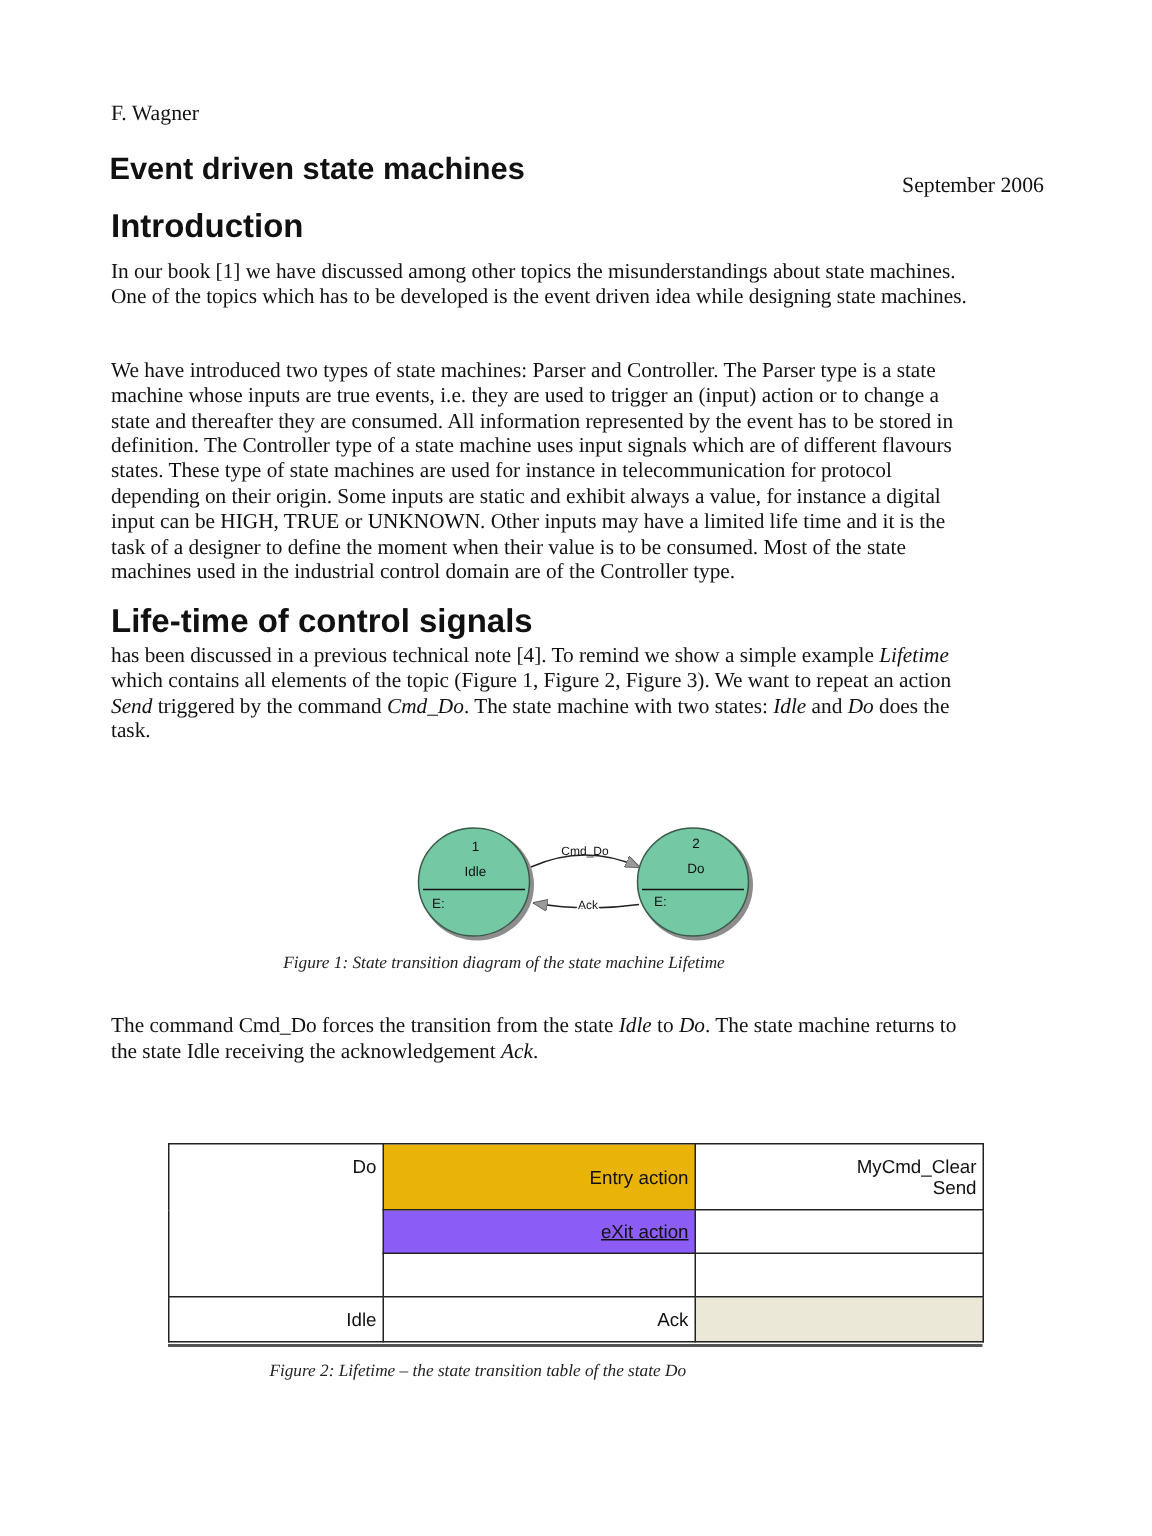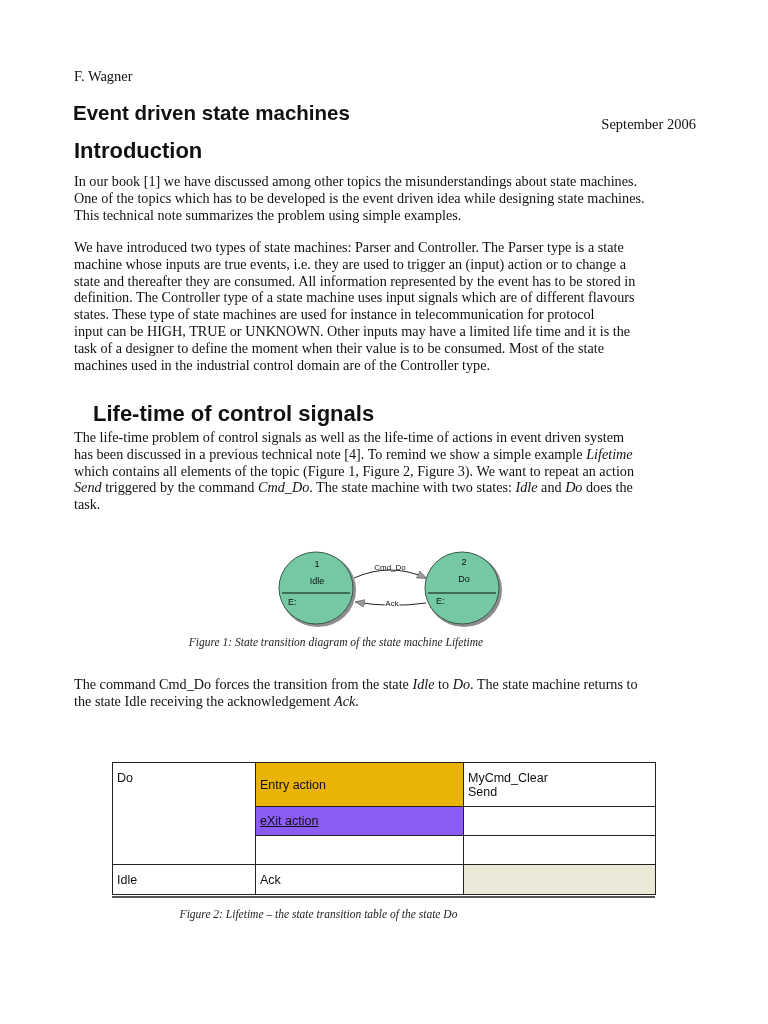--- a/index.html
+++ b/index.html
@@ -1,26 +1,26 @@
 <!DOCTYPE html>
 <html><head>
 <meta charset="utf-8">
 <style>
   html, body { margin: 0; padding: 0; background: #ffffff; }
   body { width: 768px; height: 1024px; position: relative; overflow: hidden; color: #111; }
   .serif { font-family: "Liberation Serif", "DejaVu Serif", serif; }
-  .sans { font-family: "Liberation Sans", "DejaVu Sans", sans-serif; }
+  .sans { font-family: "Liberation Sans", "DejaVu Sans", sans-serif; text-align: right; }
   .abs { position: absolute; }
 
   #author { left: 74px; top: 68px; font-size: 14.5px; }
   #date { right: 72px; top: 68px; font-size: 14.5px; margin-top: 48px; }
   #title { left: 73px; top: 101px; font-size: 20.5px; font-weight: bold; }
   .h2 { font-size: 22px; font-weight: bold; }
   #h-intro { left: 74px; top: 138px; }
-  #h-life { left: 74px; top: 401px; margin-left: 19px; }
+  #h-life { left: 74px; top: 401px; }
 
   .para { left: 74px; width: 640px; font-size: 14.2px; line-height: 16.8px; white-space: nowrap; }
   .para .ln { display: block; }
   #p1 { top: 173px; }
   #p2 { top: 239px; }
   #p3 { top: 429px; }
   #p4 { top: 676px; }
 
   .caption { font-size: 11.5px; font-style: italic; color: #222; white-space: nowrap; }
   #cap1 { left: 0; width: 672px; text-align: center; top: 636px; }
@@ -45,38 +45,37 @@
 <div class="abs serif" id="author">F. Wagner</div>
 <div class="abs serif" id="date">September 2006</div>
 
 <div class="abs sans" id="title">Event driven state machines</div>
 
 <div class="abs sans h2" id="h-intro">Introduction</div>
 
 <div class="abs serif para" id="p1">
   <span class="ln">In our book [1] we have discussed among other topics the misunderstandings about state machines.</span>
   <span class="ln">One of the topics which has to be developed is the event driven idea while designing state machines.</span>
-  <span class="ln">This technical note summarizes the problem using simple examples.</span>
 </div>
 
 <div class="abs serif para" id="p2">
   <span class="ln">We have introduced two types of state machines: Parser and Controller. The Parser type is a state</span>
   <span class="ln">machine whose inputs are true events, i.e. they are used to trigger an (input) action or to change a</span>
   <span class="ln">state and thereafter they are consumed. All information represented by the event has to be stored in</span>
   <span class="ln">definition. The Controller type of a state machine uses input signals which are of different flavours</span>
   <span class="ln">states. These type of state machines are used for instance in telecommunication for protocol</span>
+  <span class="ln">depending on their origin. Some inputs are static and exhibit always a value, for instance a digital</span>
   <span class="ln">input can be HIGH, TRUE or UNKNOWN. Other inputs may have a limited life time and it is the</span>
   <span class="ln">task of a designer to define the moment when their value is to be consumed. Most of the state</span>
   <span class="ln">machines used in the industrial control domain are of the Controller type.</span>
 </div>
 
 <div class="abs sans h2" id="h-life">Life-time of control signals</div>
 
 <div class="abs serif para" id="p3">
-  <span class="ln">The life-time problem of control signals as well as the life-time of actions in event driven system</span>
   <span class="ln"><span>has been discussed in a previous technical note [4]. To remind we show a simple example </span><i>Lifetime</i></span>
   <span class="ln">which contains all elements of the topic (Figure 1, Figure 2, Figure 3). We want to repeat an action</span>
   <span class="ln"><i>Send</i><span> triggered by the command </span><i>Cmd_Do</i><span>. The state machine with two states: </span><i>Idle</i><span> and </span><i>Do</i><span> does the</span></span>
   <span class="ln">task.</span>
 </div>
 
 <svg class="abs" id="diagram" viewBox="0 0 240 82" xmlns="http://www.w3.org/2000/svg">
   <defs>
     <marker id="arrowhead" markerWidth="10" markerHeight="8" refX="9" refY="4" orient="auto" markerUnits="userSpaceOnUse">
       <path d="M0,0 L10,4 L0,8 Z" fill="#9a9a9a" stroke="#555" stroke-width="0.6"></path>

